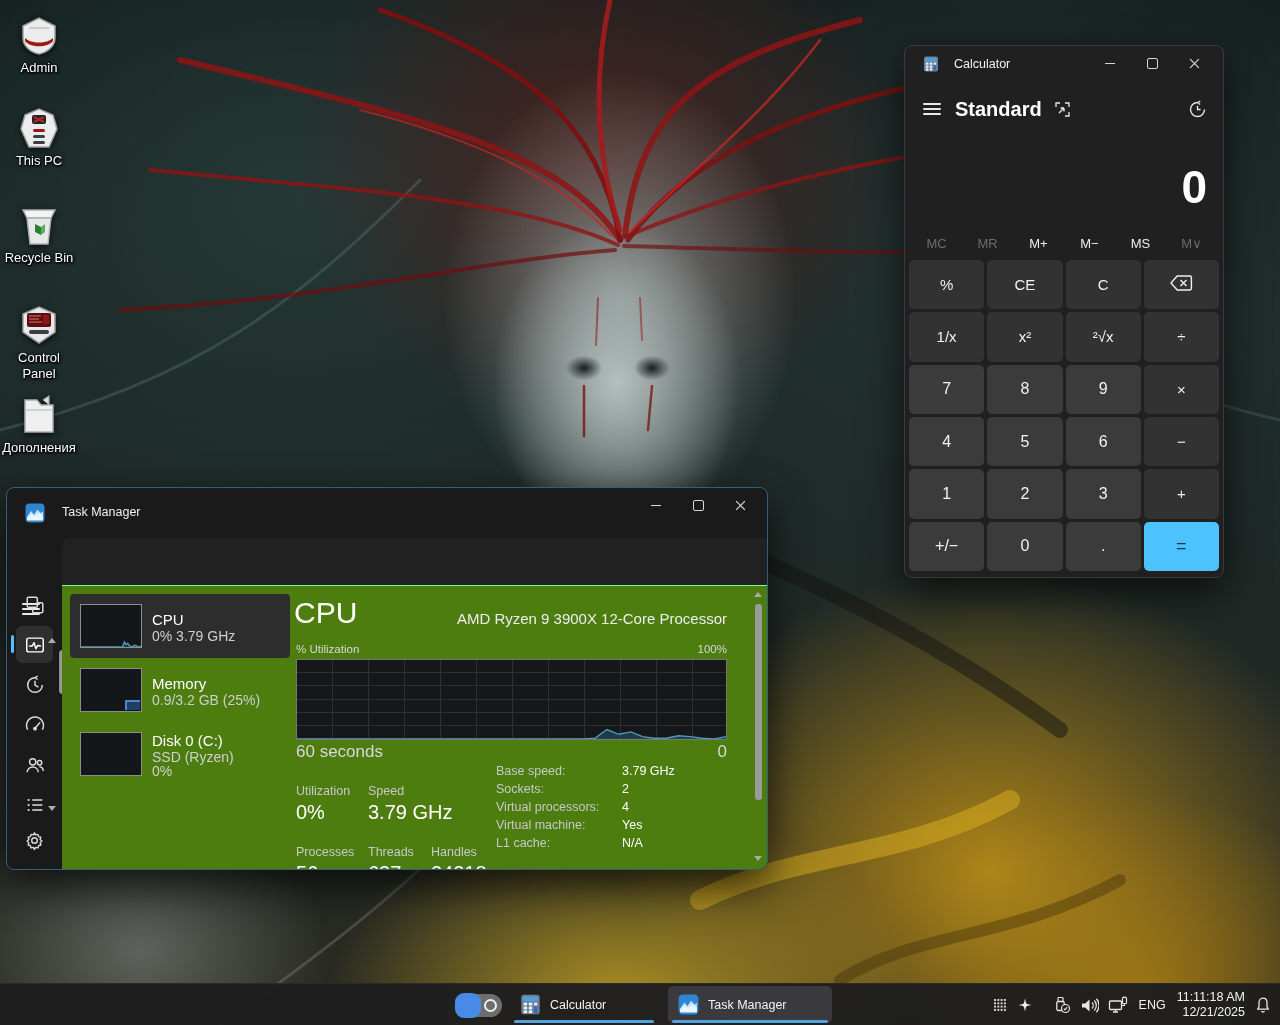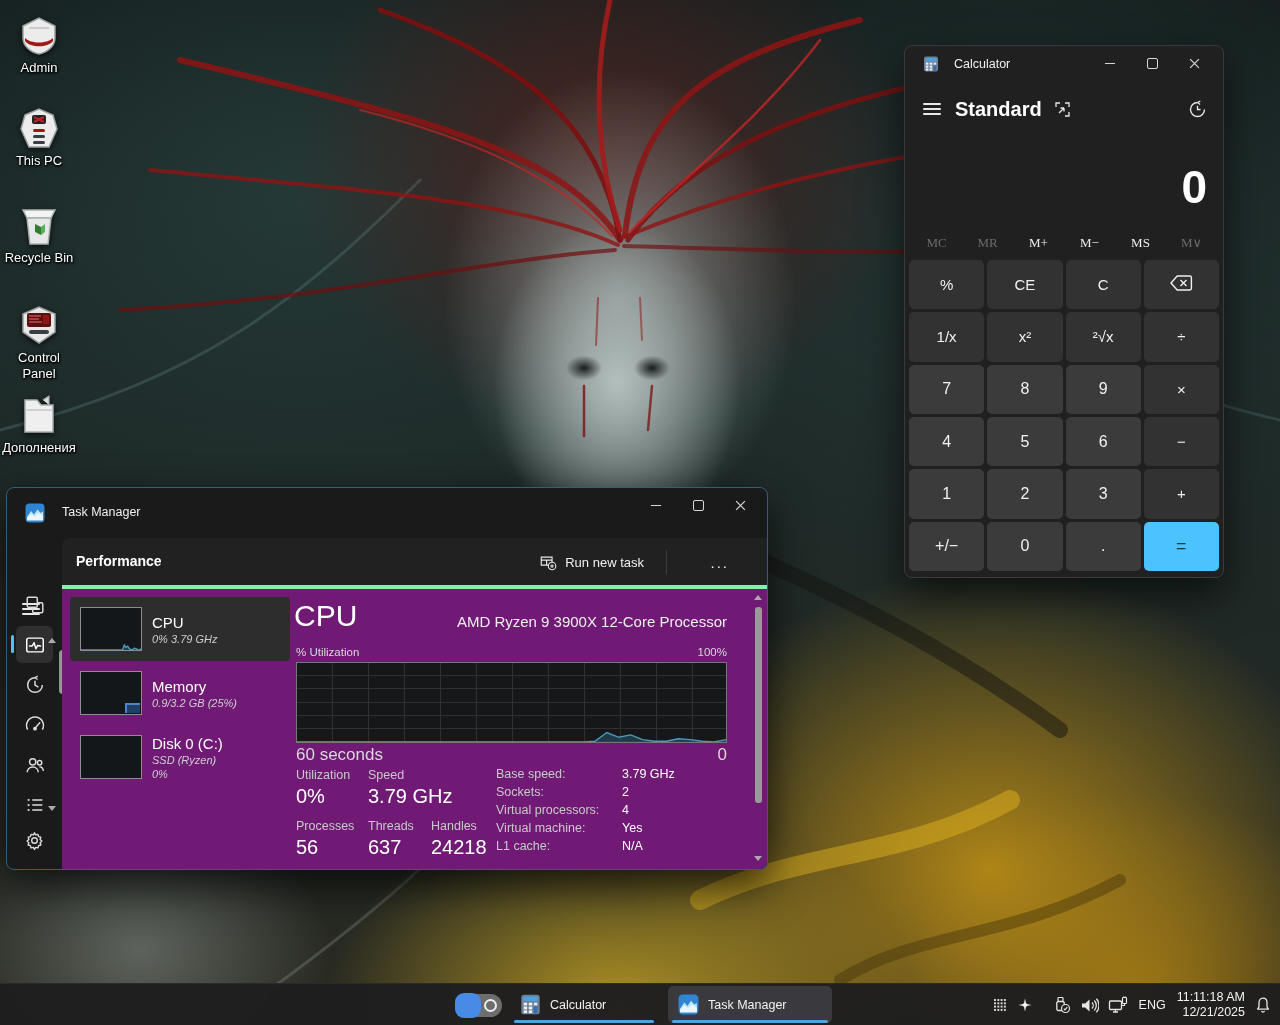--- a/index.html
+++ b/index.html
@@ -45,21 +45,21 @@
   .calc-header{position:absolute;left:0;top:44px;right:0;height:38px;display:flex;align-items:center;}
   .hamburger{width:18px;height:12px;display:flex;flex-direction:column;justify-content:space-between;}
   .hamburger i{display:block;height:1.6px;background:#e8e8e8;border-radius:1px;}
   .calc-header .hamburger{margin-left:18px;}
   .calc-mode{margin-left:14px;font-size:20px;font-weight:700;color:#fff;}
   .keepontop{margin-left:12px;}
   .history-ico{position:absolute;right:16px;top:10px;}
   .calc-display{position:absolute;right:16px;top:112px;left:10px;height:58px;
     font-size:46px;font-weight:600;text-align:right;color:#fff;line-height:58px;}
   .mem-row{position:absolute;left:6px;right:6px;top:184px;height:26px;display:flex;}
-  .mem-btn{flex:1;background:none;border:none;font-family:Liberation Serif, serif;font-size:13px;color:#ececec;padding:0;}
+  .mem-btn{flex:1;background:none;border:none;font-family:Liberation Sans, sans-serif;font-size:13px;color:#ececec;padding:0;}
   .mem-btn.disabled{color:#6b6b6b;}
   .calc-keys{position:absolute;left:4px;right:4px;top:214px;bottom:6px;
     display:grid;grid-template-columns:repeat(4,1fr);grid-auto-rows:1fr;gap:3px;}
   .calc-key{border:none;border-radius:5px;font-family:inherit;color:#f2f2f2;font-size:15px;
     display:flex;align-items:center;justify-content:center;padding:0;}
   .calc-key.op{background:#323232;}
   .calc-key.num{background:#3b3b3b;font-size:16px;}
   .calc-key.eq{background:#4cc2ff;color:#103c52;font-size:18px;}
   
   .tm{position:absolute;left:6px;top:487px;width:762px;height:383px;background:#1a1a1a;
@@ -83,43 +83,43 @@
   .arr-dn{bottom:0;border-top:5px solid #aaa;}
   .tm-card{position:absolute;left:55px;top:50px;right:0;bottom:0;background:#212121;
     border-top-left-radius:8px;border-bottom-right-radius:7px;border-bottom-left-radius:0;overflow:hidden;}
   .tm-toolbar{position:absolute;left:0;top:0;right:0;height:47px;}
   .tm-page-title{position:absolute;left:14px;top:15px;font-size:14px;font-weight:700;color:#fff;}
   .run-task{position:absolute;right:115px;top:9px;height:30px;display:flex;align-items:center;gap:8px;
     background:none;border:none;color:#f0f0f0;font-family:inherit;font-size:13px;padding:0 8px;border-radius:4px;}
   .tm-sep{position:absolute;right:100px;top:12px;width:1px;height:24px;background:#3c3c3c;}
   .more-btn{position:absolute;right:28px;top:9px;height:30px;background:none;border:none;color:#f0f0f0;
     font-size:15px;letter-spacing:2px;font-family:inherit;padding:0 10px;}
-  .tm-content{position:absolute;left:0;top:47px;right:0;bottom:0;background:#701a75;border-top:4px solid #86efac;}
+  .tm-content{position:absolute;left:0;top:47px;right:0;bottom:0;background:#4d7c0f;border-top:1px solid #86efac;}
   .panel-list{position:absolute;left:8px;top:8px;width:220px;}
   .panel-item{position:relative;height:64px;border-radius:4px;display:flex;align-items:center;}
   .panel-item.selected{background:#2d2d2d;}
   .thumb{position:relative;width:62px;height:44px;margin-left:10px;background:#14171a;border:1px solid #8b8d8f;box-sizing:border-box;}
   .thumb svg{position:absolute;inset:0;}
   .thumb .mem-fill{position:absolute;right:1px;bottom:1px;width:15px;height:10px;background:#1f3f66;
     border-top:2px solid #4f86c9;border-left:2px solid #4f86c9;box-sizing:border-box;}
   .panel-text{margin-left:10px;}
   .panel-name{font-size:15px;color:#fff;line-height:19px;}
-  .panel-sub{font-size:11px;color:#cfcfcf;line-height:14px;font-style:italic;}
+  .panel-sub{font-size:14px;color:#cfcfcf;line-height:14px;}
   .detail{position:absolute;left:232px;top:10px;right:40px;}
   .detail-title{position:absolute;left:0;top:0;font-size:30px;font-weight:400;color:#fff;}
   .detail-subtitle{position:absolute;right:0;top:14px;font-size:15px;color:#eee;}
   .graph-top{position:absolute;left:2px;right:0;top:47px;display:flex;justify-content:space-between;font-size:11.5px;color:#d8d8d8;}
   .graph{position:absolute;left:2px;right:0;top:63px;height:81px;background:#151718;border:1px solid #747678;box-sizing:border-box;
     background-image:
       repeating-linear-gradient(to right,transparent 0 35px,#2e3032 35px 36px),
       repeating-linear-gradient(to bottom,transparent 0 12.2px,#2e3032 12.2px 13.2px);}
   .graph svg{position:absolute;inset:0;}
   .graph-bottom{position:absolute;left:2px;right:0;top:146px;display:flex;justify-content:space-between;font-size:17px;color:#d8d8d8;}
   .stats{position:absolute;left:2px;top:168px;width:230px;}
-  .stat-row{display:flex;margin-bottom:9px;}
+  .stat-row{display:flex;margin-bottom:9px;margin-top:19px;}
   .stat{display:flex;flex-direction:column;}
   .stat .slabel{font-size:12.5px;color:#c9c9c9;line-height:16px;}
   .stat .svalue{font-size:20px;color:#fff;line-height:26px;}
   .stat.w72{width:72px;} .stat.w63{width:63px;}
   .specs{position:absolute;left:202px;top:168px;display:grid;grid-template-columns:110px auto;column-gap:16px;row-gap:4px;}
   .spec-label{font-size:12.5px;color:#c9c9c9;}
   .spec-value{font-size:12.5px;color:#fff;}
   .tm-scroll{position:absolute;right:3px;top:53px;bottom:8px;width:11px;}
   .tm-scroll .thumb2{position:absolute;left:2px;top:12px;height:196px;width:7px;border-radius:3px;background:#9a9a9a;}
   
@@ -415,33 +415,20 @@
       <svg width="21" height="21" viewBox="0 0 24 24">
         <g fill="none" stroke="#dcdcdc" stroke-width="1.6">
           <circle cx="12" cy="12" r="3.2"></circle>
           <path d="M12 3.2 L13.2 5.6 L15.9 5 L16.6 7.6 L19.2 8.2 L18.4 10.8 L20.4 12.7 L18.5 14.6 L19.3 17.2 L16.7 17.9 L16 20.5 L13.3 19.9 L12 22.2 L10.7 19.9 L8 20.5 L7.3 17.9 L4.7 17.2 L5.5 14.6 L3.6 12.7 L5.6 10.8 L4.8 8.2 L7.4 7.6 L8.1 5 L10.8 5.6 Z" stroke-linejoin="round"></path>
         </g>
       </svg>
     </div>
   </div>
 
   <div class="tm-card">
-    <div class="tm-toolbar">
-      <span class="tm-page-title">Performance</span>
-      <button class="run-task">
-        <svg width="18" height="18" viewBox="0 0 20 20">
-          <path d="M2.5 4.5 h12 v9 h-12 Z M2.5 8 h12 M8.5 8 v5.5" fill="none" stroke="#e8e8e8" stroke-width="1.3"></path>
-          <circle cx="14.5" cy="14.5" r="4.2" fill="#212121" stroke="#e8e8e8" stroke-width="1.2"></circle>
-          <path d="M14.5 12.4 v4.2 M12.4 14.5 h4.2" stroke="#e8e8e8" stroke-width="1.2"></path>
-        </svg>
-        <span>Run new task</span>
-      </button>
-      <div class="tm-sep"></div>
-      <button class="more-btn">...</button>
-    </div>
 
     <div class="tm-content">
       <div class="panel-list" id="panel-list">
           <div class="panel-item selected">
             <div class="thumb">
               <svg id="cpu-mini-svg" width="100%" height="100%" preserveAspectRatio="none" viewBox="0 0 60 42">
                 <path d="M0 42 L0.0 42.0 L1.7 42.0 L3.3 42.0 L5.0 42.0 L6.7 42.0 L8.3 42.0 L10.0 42.0 L11.7 42.0 L13.3 42.0 L15.0 42.0 L16.7 42.0 L18.3 42.0 L20.0 42.0 L21.7 42.0 L23.3 42.0 L25.0 42.0 L26.7 42.0 L28.3 42.0 L30.0 42.0 L31.7 42.0 L33.3 42.0 L35.0 42.0 L36.7 42.0 L38.3 42.0 L40.0 42.0 L41.7 41.6 L43.3 37.0 L45.0 39.5 L46.7 38.2 L48.3 40.7 L50.0 41.6 L51.7 41.6 L53.3 40.3 L55.0 40.7 L56.7 41.6 L58.3 42.0 L60.0 40.7 L60 42 Z" fill="rgba(36,84,104,0.6)"></path>
                 <path d="M0.0 42.0 L1.7 42.0 L3.3 42.0 L5.0 42.0 L6.7 42.0 L8.3 42.0 L10.0 42.0 L11.7 42.0 L13.3 42.0 L15.0 42.0 L16.7 42.0 L18.3 42.0 L20.0 42.0 L21.7 42.0 L23.3 42.0 L25.0 42.0 L26.7 42.0 L28.3 42.0 L30.0 42.0 L31.7 42.0 L33.3 42.0 L35.0 42.0 L36.7 42.0 L38.3 42.0 L40.0 42.0 L41.7 41.6 L43.3 37.0 L45.0 39.5 L46.7 38.2 L48.3 40.7 L50.0 41.6 L51.7 41.6 L53.3 40.3 L55.0 40.7 L56.7 41.6 L58.3 42.0 L60.0 40.7 " fill="none" stroke="#4e9ab8" stroke-width="1.4"></path>
               </svg>
             </div>

